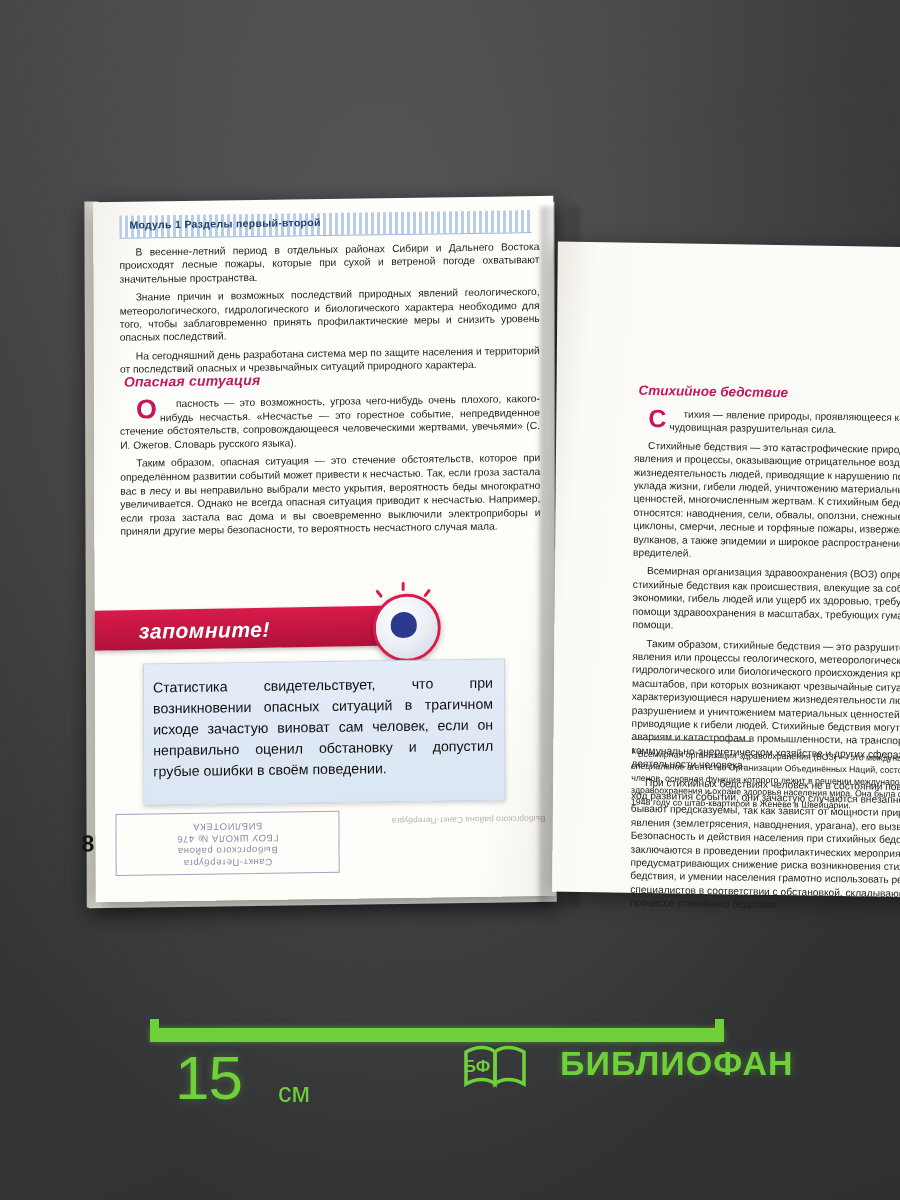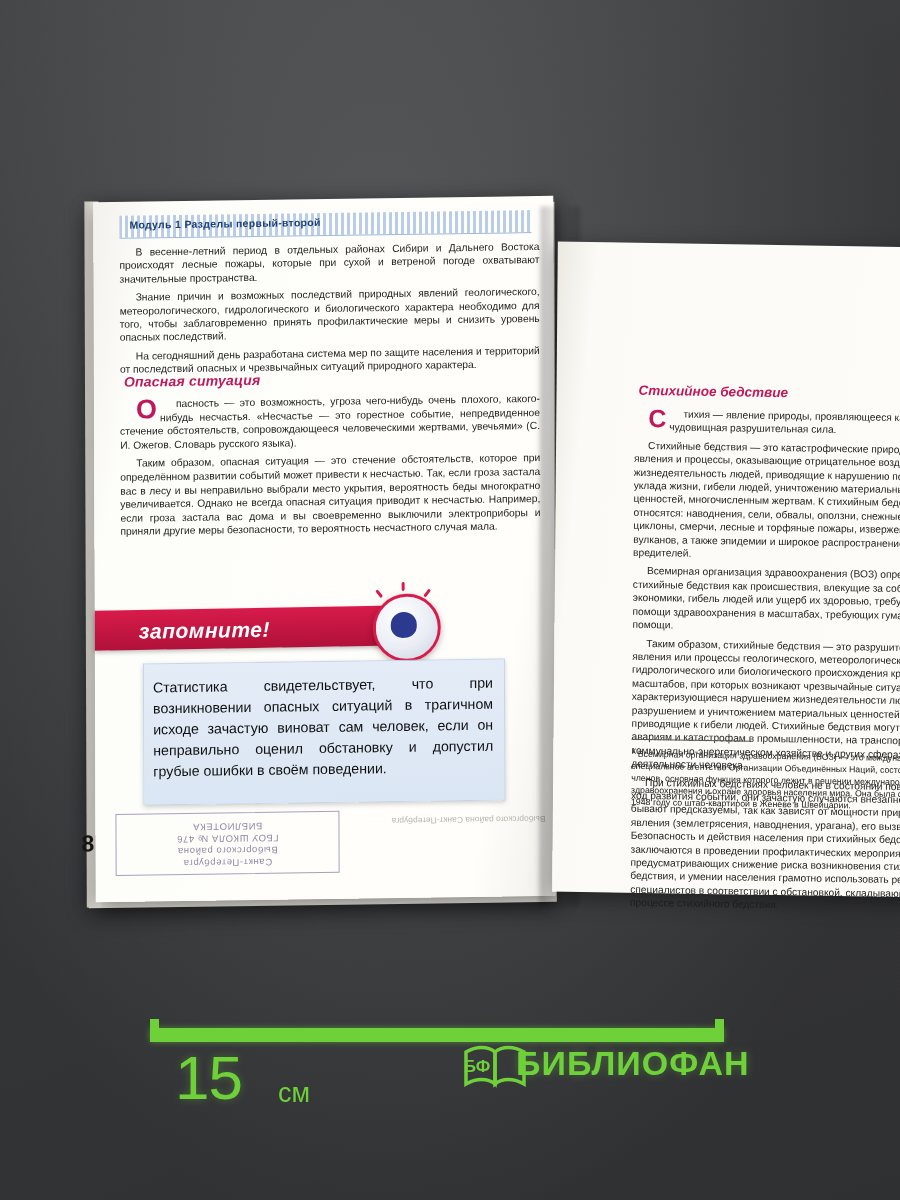--- a/index.html
+++ b/index.html
@@ -194,21 +194,21 @@
   .cm-label{
     position:absolute;left:175px;top:1042px;
     font-size:62px;font-weight:normal;color:#6fd13a;letter-spacing:-1px;
     text-shadow:0 0 8px rgba(110,210,60,.35);
   }
   .cm-unit{
     position:absolute;left:278px;top:1078px;
     font-size:27px;font-weight:normal;color:#6fd13a;
   }
   .brand{
-    position:absolute;left:516px;top:1044px;
+    position:absolute;left:560px;top:1044px;
     font-size:34px;font-weight:bold;color:#6fd13a;letter-spacing:1px;
     text-shadow:0 0 8px rgba(110,210,60,.35);
     text-align:center;
   }
   .logo-book{
     position:absolute;left:462px;top:1042px;width:66px;height:48px;
   }
 </style>
 </head>
 <body>

